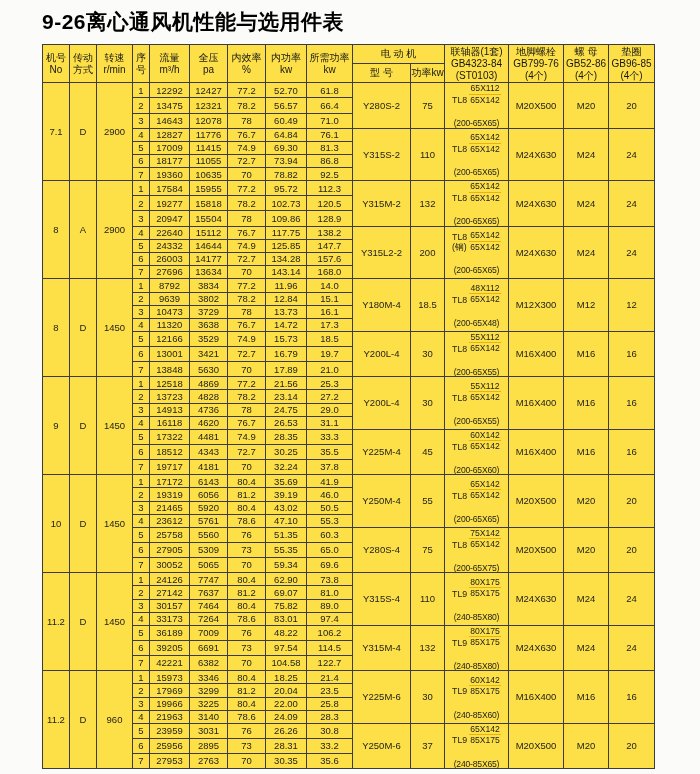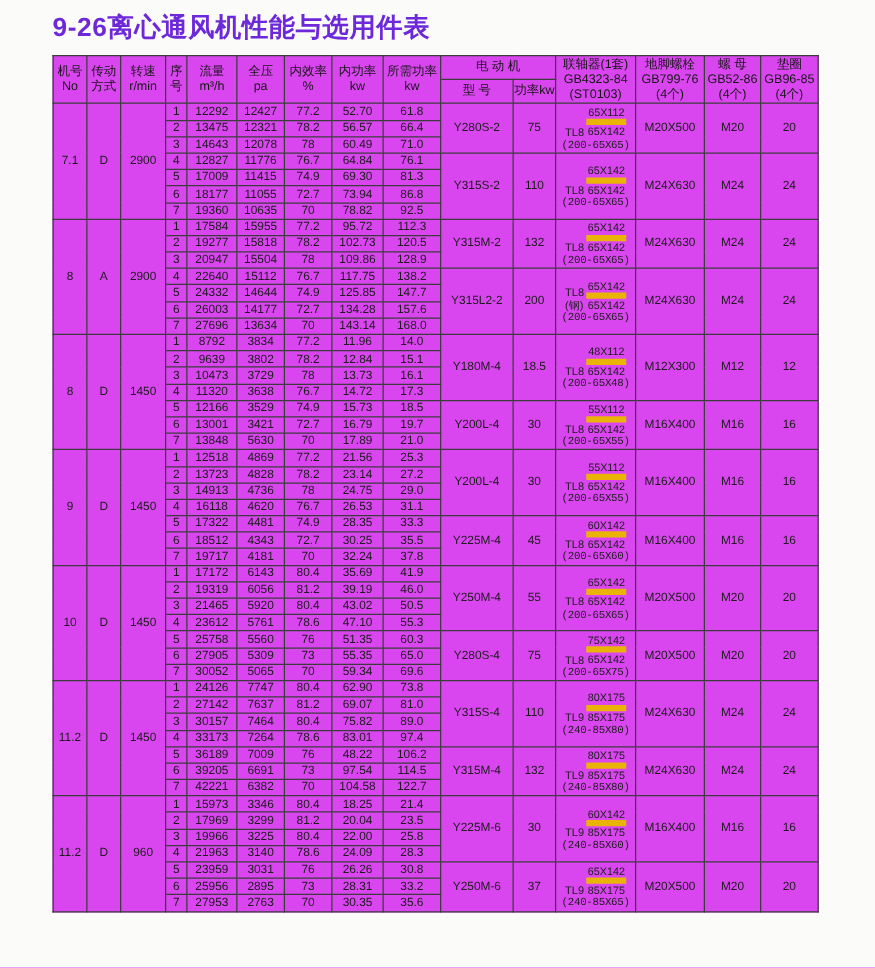--- a/index.html
+++ b/index.html
@@ -4,46 +4,46 @@
 <style>
   html,body{margin:0;padding:0;}
   body{
     width:700px;height:774px;overflow:hidden;
     background:#fbfbfa;color:#1b1b1b;
     font-family:"Liberation Sans","DejaVu Sans",sans-serif;
   }
   .page{padding-top:8px;}
   .page-title{
     font-size:21px;font-weight:700;letter-spacing:.5px;
-    margin:0 0 8px 42px;color:#6d28d9;
+    margin:0 0 8px 42px;color:#000000;
   }
   table.perf{
     border-collapse:collapse;table-layout:fixed;margin-left:42px;
-    background:#d946ef;
+    background:#fde047;
   }
   .perf th,.perf td{
     border:1px solid #3c3c3c;text-align:center;vertical-align:middle;
     padding:0;overflow:hidden;white-space:nowrap;
   }
   .perf thead th{
     font-size:10px;font-weight:400;line-height:1.18;padding:1px 0;color:#161616;
   }
   .perf thead .hl{display:block;}
   .perf tbody td{
     font-size:9.5px;height:12.2px;line-height:1;color:#1d1d1d;
   }
   td.c-id{font-size:10px;}
   
   .coup{display:flex;flex-direction:column;align-items:center;justify-content:center;line-height:1;}
   .coup-main{display:flex;align-items:flex-end;justify-content:center;gap:2px;}
   .coup-prefix{font-size:8.8px;line-height:1.15;text-align:left;}
   .frac{display:inline-flex;flex-direction:column;font-size:8.6px;line-height:1.2;}
-  .fnum{border-bottom:5px solid #eab308;padding:0 1px;}
+  .fnum{border-bottom:1px solid #eab308;padding:0 1px;}
   .fden{padding:0 1px;}
-  .coup-note{font-size:8.6px;margin-top:1px;letter-spacing:-.2px;font-family:Liberation Mono, monospace;}
+  .coup-note{font-size:8.6px;margin-top:14px;letter-spacing:-.2px;}
 </style>
 </head>
 <body>
 
 <div class="page">
   <h1 class="page-title">9-26离心通风机性能与选用件表</h1>
 
   <table class="perf">
     <colgroup>
       <col style="width:27px">

